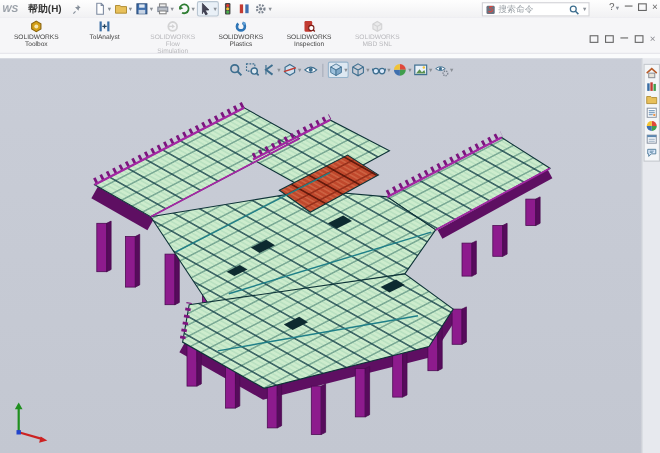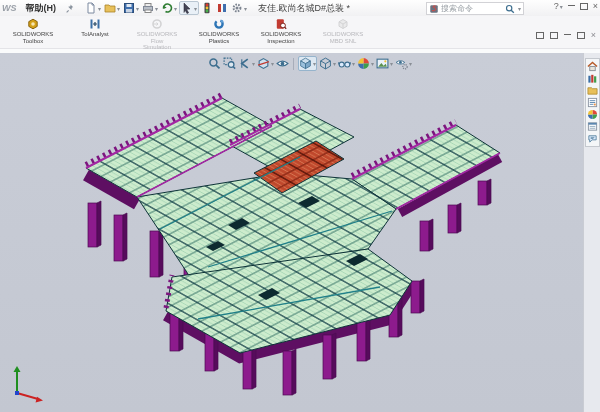--- a/index.html
+++ b/index.html
@@ -12,21 +12,21 @@
     display:flex;align-items:center;font-size:9px;color:#555;}
   .logo-frag{font-style:italic;font-weight:bold;color:#9aa0a8;margin:0 4px 0 2px;font-size:9px;}
   .menu-item{padding:0 5px;color:#333;font-weight:bold;}
   .pin{margin:0 4px;}
   .qat{display:flex;align-items:center;gap:1px;margin-left:4px;}
   .qat .tbtn{display:flex;align-items:center;padding:0 1px;}
   .caret{font-size:6px;color:#8a8f96;margin-left:1px;}
   .sel-box{border:1px solid #b9c6d2;background:#e9f0f7;border-radius:2px;padding:0 1px;}
   .win-title{position:absolute;left:304px;top:2px;transform:translateX(-50%);
     font-size:9px;color:#444;white-space:nowrap;}
-  .search{position:absolute;right:76px;top:2px;width:92px;height:11px;
+  .search{position:absolute;right:64px;top:2px;width:92px;height:11px;
     background:#fff;border:1px solid #d2d2d6;display:flex;align-items:center;
     font-size:8px;color:#9aa0a6;padding:0 2px;gap:2px;}
   .search .mag{margin-left:auto;}
   .tb-controls{position:absolute;right:2px;top:1px;display:flex;align-items:center;
     gap:5px;font-size:9px;color:#666;}
   .minbar{width:7px;height:1px;background:#666;display:inline-block;margin-bottom:1px;}
   .restore{width:6px;height:5px;border:1px solid #666;display:inline-block;}
   
   .ribbon{position:absolute;top:16px;left:0;right:0;height:32px;
     background:#f6f6f8;border-bottom:1px solid #e4e4e8;display:flex;padding-left:2px;}
@@ -266,21 +266,20 @@
             <use href="#s-props"></use>
           </svg>
         </span>
       <span class="tbtn">
           <svg class="i" width="12" height="12">
             <use href="#s-gear"></use>
           </svg>
           <span class="caret">▾</span>
         </span>
     </div>
-    <span class="win-title">友佳.欧尚名城D#总装 *</span>
     <div class="search">
       <svg class="i" width="10" height="10">
           <use href="#s-swsearch"></use>
         </svg>
       <span>搜索命令</span>
       <span class="mag">
           <svg class="i" width="10" height="10">
             <use href="#s-mag"></use>
           </svg>
         </span>

